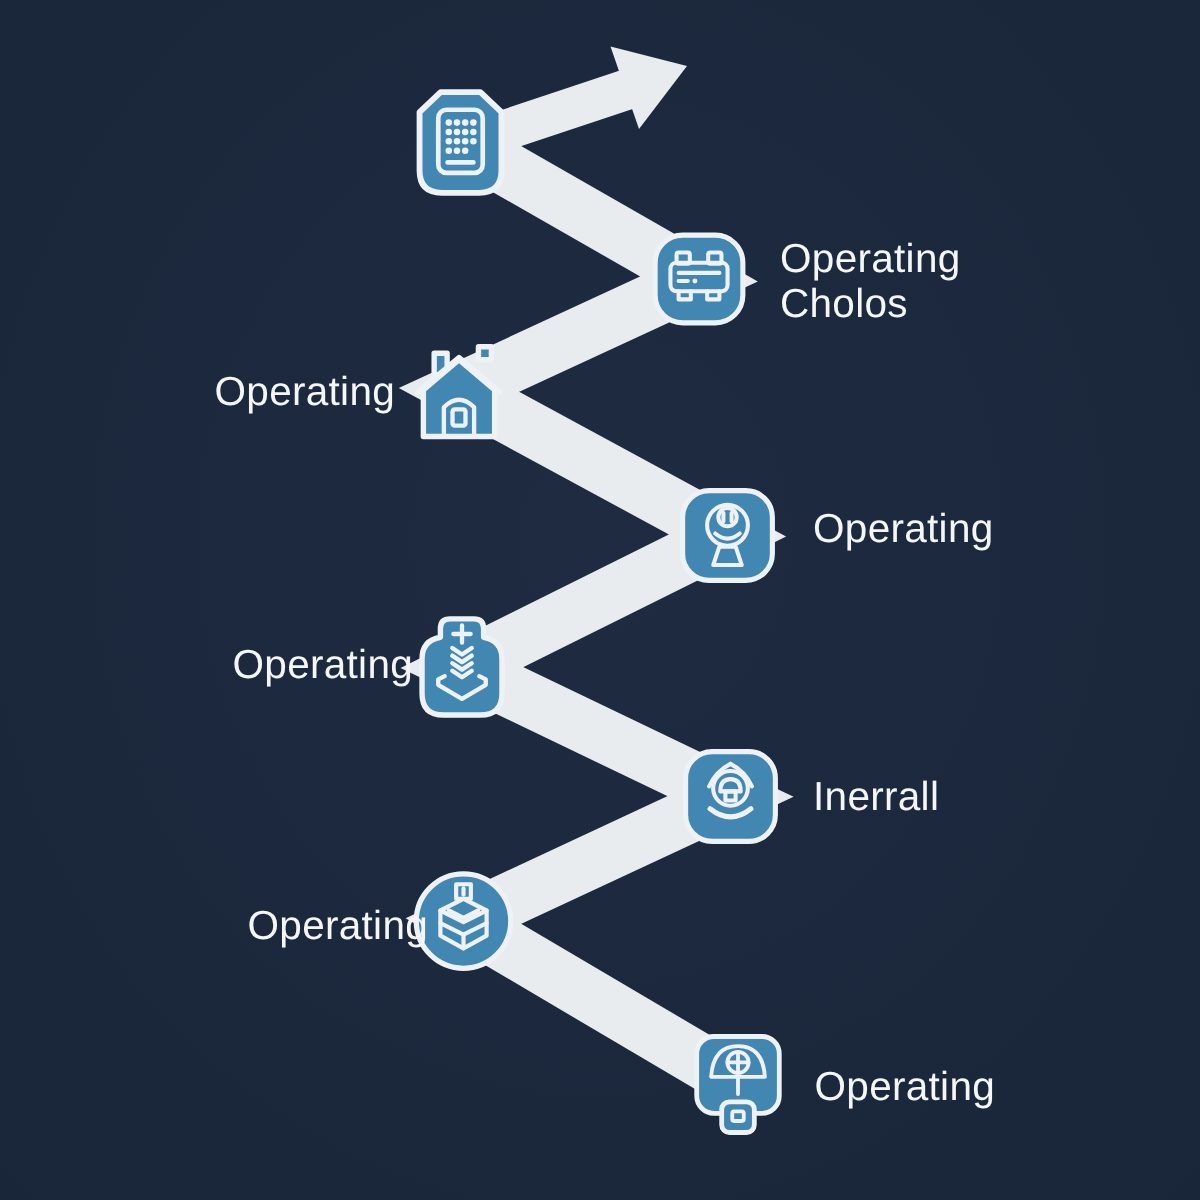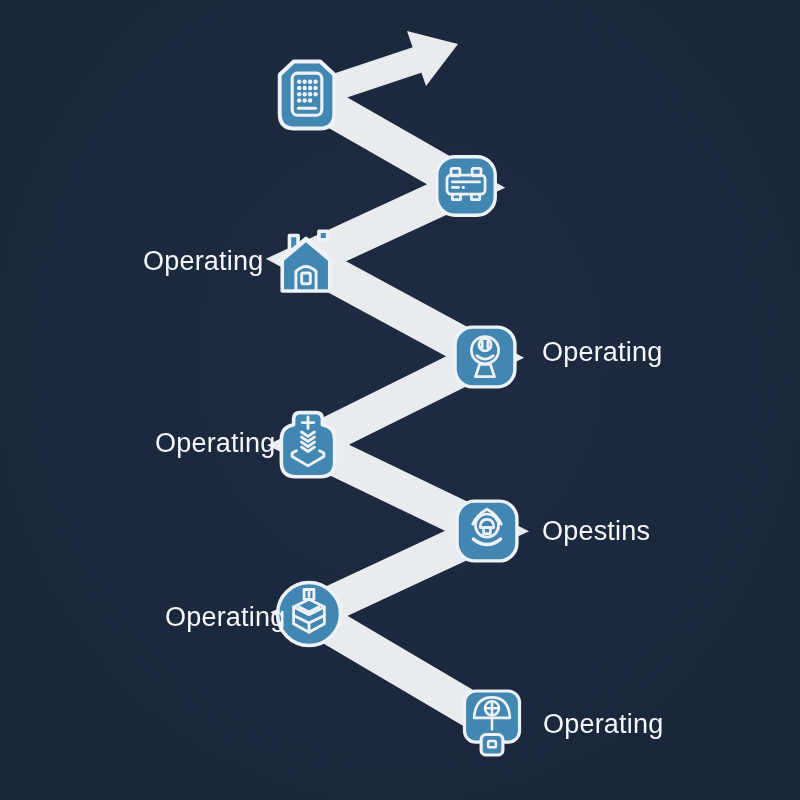--- a/index.html
+++ b/index.html
@@ -140,20 +140,21 @@
       <rect class="ibg" x="7" y="6" width="86" height="80" rx="18"></rect>
       <rect class="ibg" x="33" y="74" width="34" height="32" rx="8"></rect>
       <path class="ln-thin" d="M22,48 Q24,16 50,16 Q76,16 78,48 Z"></path>
       <circle class="ln-thin" cx="50" cy="33" r="11"></circle>
       <path class="ln-thin" d="M50,22 L50,44 M39,33 L61,33"></path>
       <path class="ln-thin" d="M50,48 L50,66"></path>
       <rect class="ln-thin" x="44" y="84" width="12" height="10" rx="2"></rect>
     </svg>
   </div>
 
+  <div class="label wrap" style="left:520px;top:187px;">Operating Cholos</div>
   <div class="label" style="left:143px;top:261px;">Operating</div>
   <div class="label" style="left:542px;top:352px;">Operating</div>
   <div class="label" style="left:155px;top:443px;">Operating</div>
-  <div class="label" style="left:542px;top:531px;">Opestins</div>
+  <div class="label" style="left:542px;top:531px;">Inerrall</div>
   <div class="label" style="left:165px;top:617px;">Operating</div>
   <div class="label" style="left:543px;top:724px;">Operating</div>
 
 </div>
 
 </body></html>

